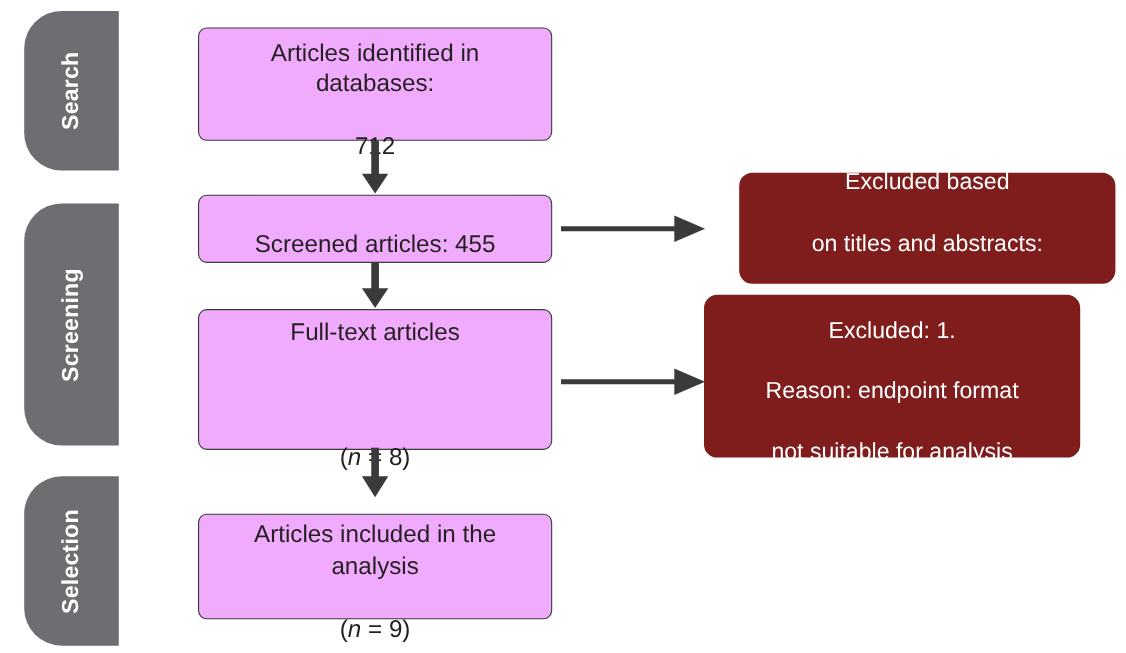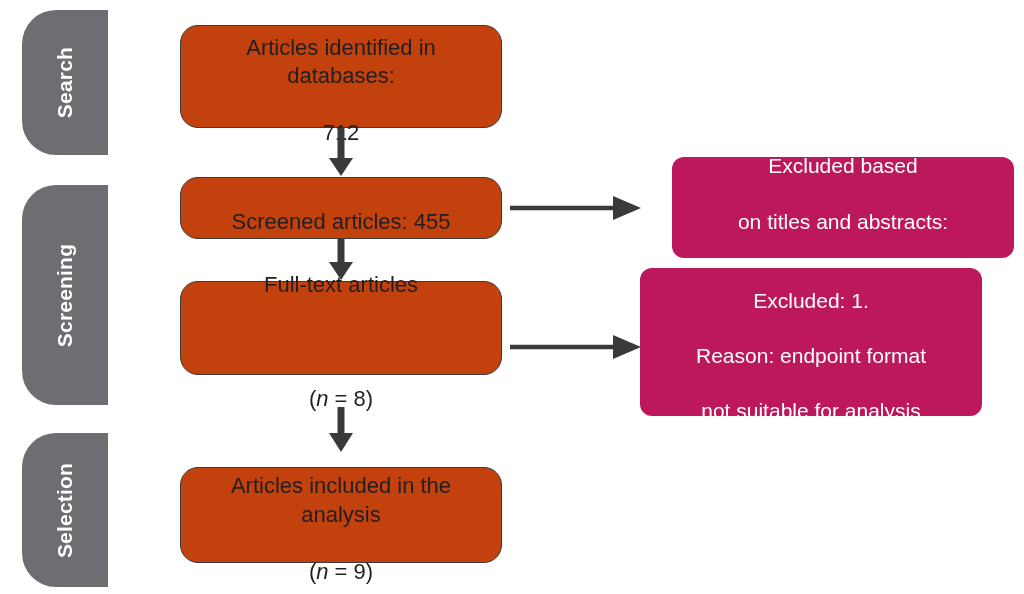--- a/index.html
+++ b/index.html
@@ -38,23 +38,23 @@
     letter-spacing: 0.2px;
     line-height: 1;
     white-space: nowrap;
     transform: rotate(-90deg);
     transform-origin: center center;
   }
 
   
   .node-box {
     position: absolute;
-    background: #c2410c;
+    background: #f0abfc;
     border: 1.6px solid #3a3a3c;
-    border-radius: 18px;
+    border-radius: 8px;
     box-sizing: border-box;
     display: flex;
     align-items: center;
     justify-content: center;
     text-align: center;
     color: #231f20;
   }
   .node-text {
     font-size: 22px;
     line-height: 1.30;
@@ -62,21 +62,21 @@
     white-space: pre-line;
     color: #231f20;
   }
   .node-text .ital {
     font-style: italic;
   }
 
   
   .excl-box {
     position: absolute;
-    background: #be185d;
+    background: #7f1d1d;
     border-radius: 12px;
     box-sizing: border-box;
     display: flex;
     align-items: center;
     justify-content: center;
     text-align: center;
   }
   .excl-text {
     color: #ffffff;
     font-size: 21px;
@@ -115,21 +115,21 @@
       <span>712</span>
     </div>
   </div>
 
   <div class="node-box" style="left:180px; top:177px; width:322px; height:62px;">
     <div class="node-text">
       <span>Screened articles: 455</span>
     </div>
   </div>
 
-  <div class="node-box" style="left:180px; top:281px; width:322px; height:94px;">
+  <div class="node-box" style="left:180px; top:281px; width:322px; height:128px;">
     <div class="node-text">
       <span>Full-text articles</span><br>
       <br>
       <span><span>(</span><span class="ital">n</span><span> = 8)</span></span>
     </div>
   </div>
 
   <div class="node-box" style="left:180px; top:453px; width:322px; height:96px;margin-top:14px;">
     <div class="node-text">
       <span>Articles included in the analysis</span><br>

